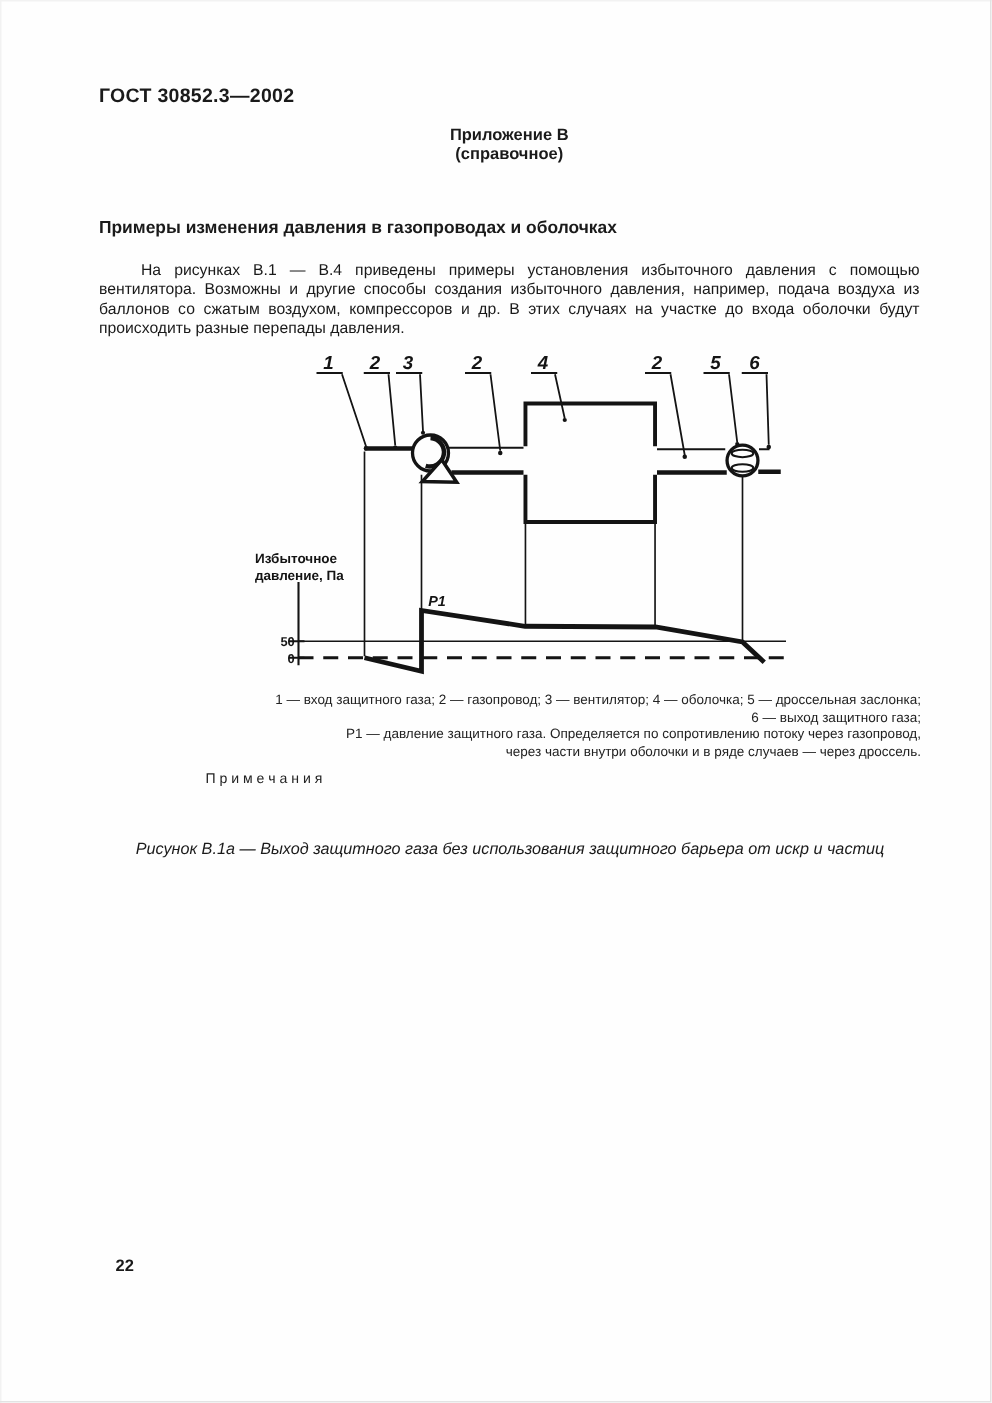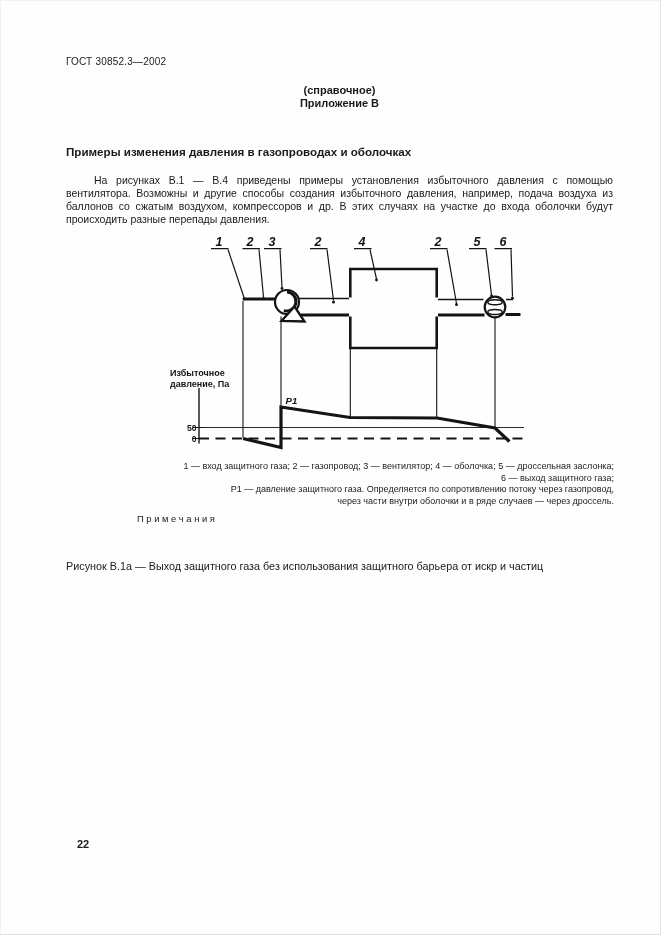--- a/index.html
+++ b/index.html
@@ -5,43 +5,43 @@
   html,body{margin:0;padding:0;}
   body{
     width:661px;height:935px;position:relative;
     background:#fefefe;
     font-family:"Liberation Sans","DejaVu Sans",sans-serif;
     color:#1a1a1a;
     box-shadow:inset -1px -1px 0 #e3e3e3, inset 1px 1px 0 #f2f2f2;
     overflow:hidden;
   }
   .abs{position:absolute;}
-  .doc-header{left:66px;top:56px;font-size:10px;font-weight:normal;letter-spacing:.2px;}
+  .doc-header{left:66px;top:56px;font-size:13px;font-weight:bold;letter-spacing:.2px;}
   .appendix{left:66px;top:84px;width:547px;text-align:center;font-weight:bold;font-size:11px;line-height:13px;}
   .sec-title{left:66px;top:145px;width:547px;text-align:left;font-weight:bold;font-size:11.6px;}
   .intro{left:66px;top:174px;width:547px;font-size:10.5px;line-height:13.1px;text-align:justify;text-indent:28px;}
   .figure-svg{left:150px;top:228px;}
   .legend{left:66px;top:461px;width:548px;text-align:right;font-size:9px;line-height:11.6px;color:#222;}
   .notes{left:105px;top:513px;width:480px;font-size:9.4px;line-height:12.8px;color:#222;margin-left:32px;}
-  .caption{left:66px;top:560px;width:548px;font-size:10.8px;}
+  .caption{left:66px;top:560px;width:548px;text-align:center;font-size:10.8px;font-style:italic;}
   .page-num{left:77px;top:838px;font-size:11px;font-weight:bold;}
   svg text{fill:#141414;}
   .callout-num{font-size:12.5px;font-weight:bold;font-style:italic;}
   .axis-label{font-size:9px;font-weight:bold;}
   .tick-label{font-size:8.6px;font-weight:bold;}
   .p1-label{font-size:9.6px;font-weight:bold;font-style:italic;}
 </style>
 </head>
 <body>
 
 <div class="abs doc-header">ГОСТ 30852.3—2002</div>
 
 <div class="abs appendix">
+  <div>Приложение В</div>
   <div>(справочное)</div>
-  <div>Приложение В</div>
 </div>
 
 <div class="abs sec-title">Примеры изменения давления в газопроводах и оболочках</div>
 
 <div class="abs intro">На рисунках В.1 — В.4 приведены примеры установления избыточного давления с помощью вентилятора. Возможны и другие способы создания избыточного давления, например, подача воздуха из баллонов со сжатым воздухом, компрессоров и др. В этих случаях на участке до входа оболочки будут происходить разные перепады давления.</div>
 
 <svg class="abs figure-svg" width="390" height="234" viewBox="150 228 390 234" stroke="#141414" fill="none" stroke-linecap="butt">
 
   <g stroke="none" fill="#141414">
     <text class="callout-num" x="219" y="246" text-anchor="middle">1</text>

